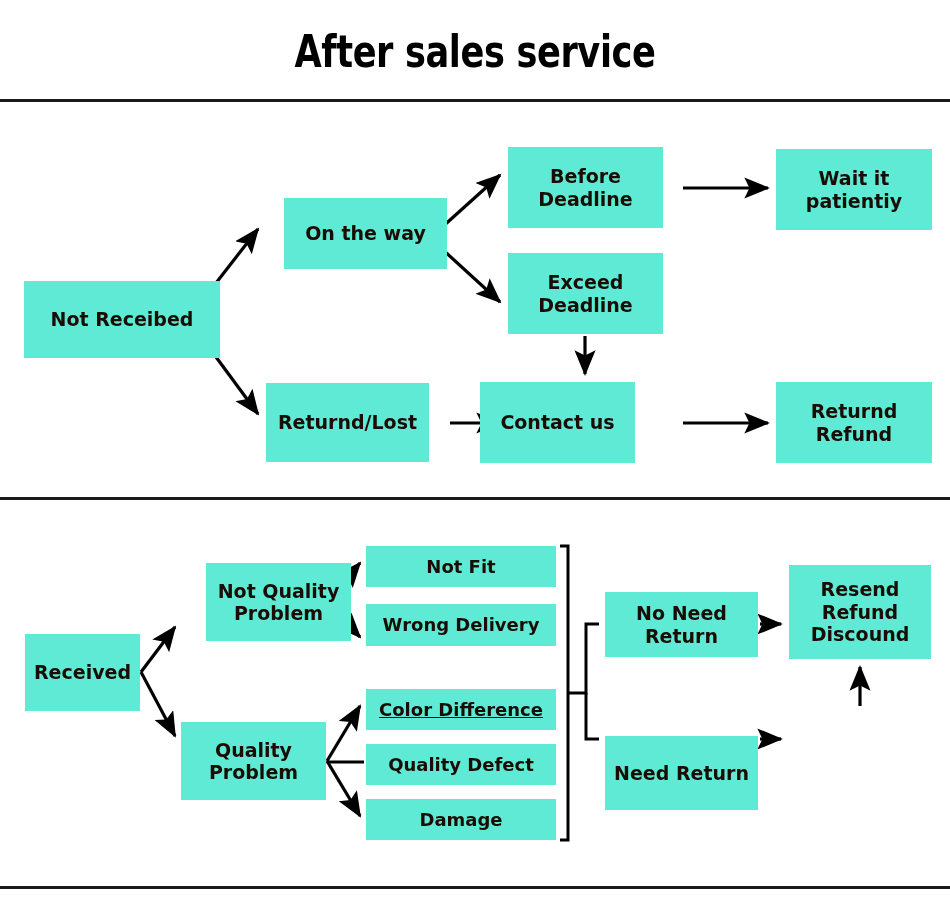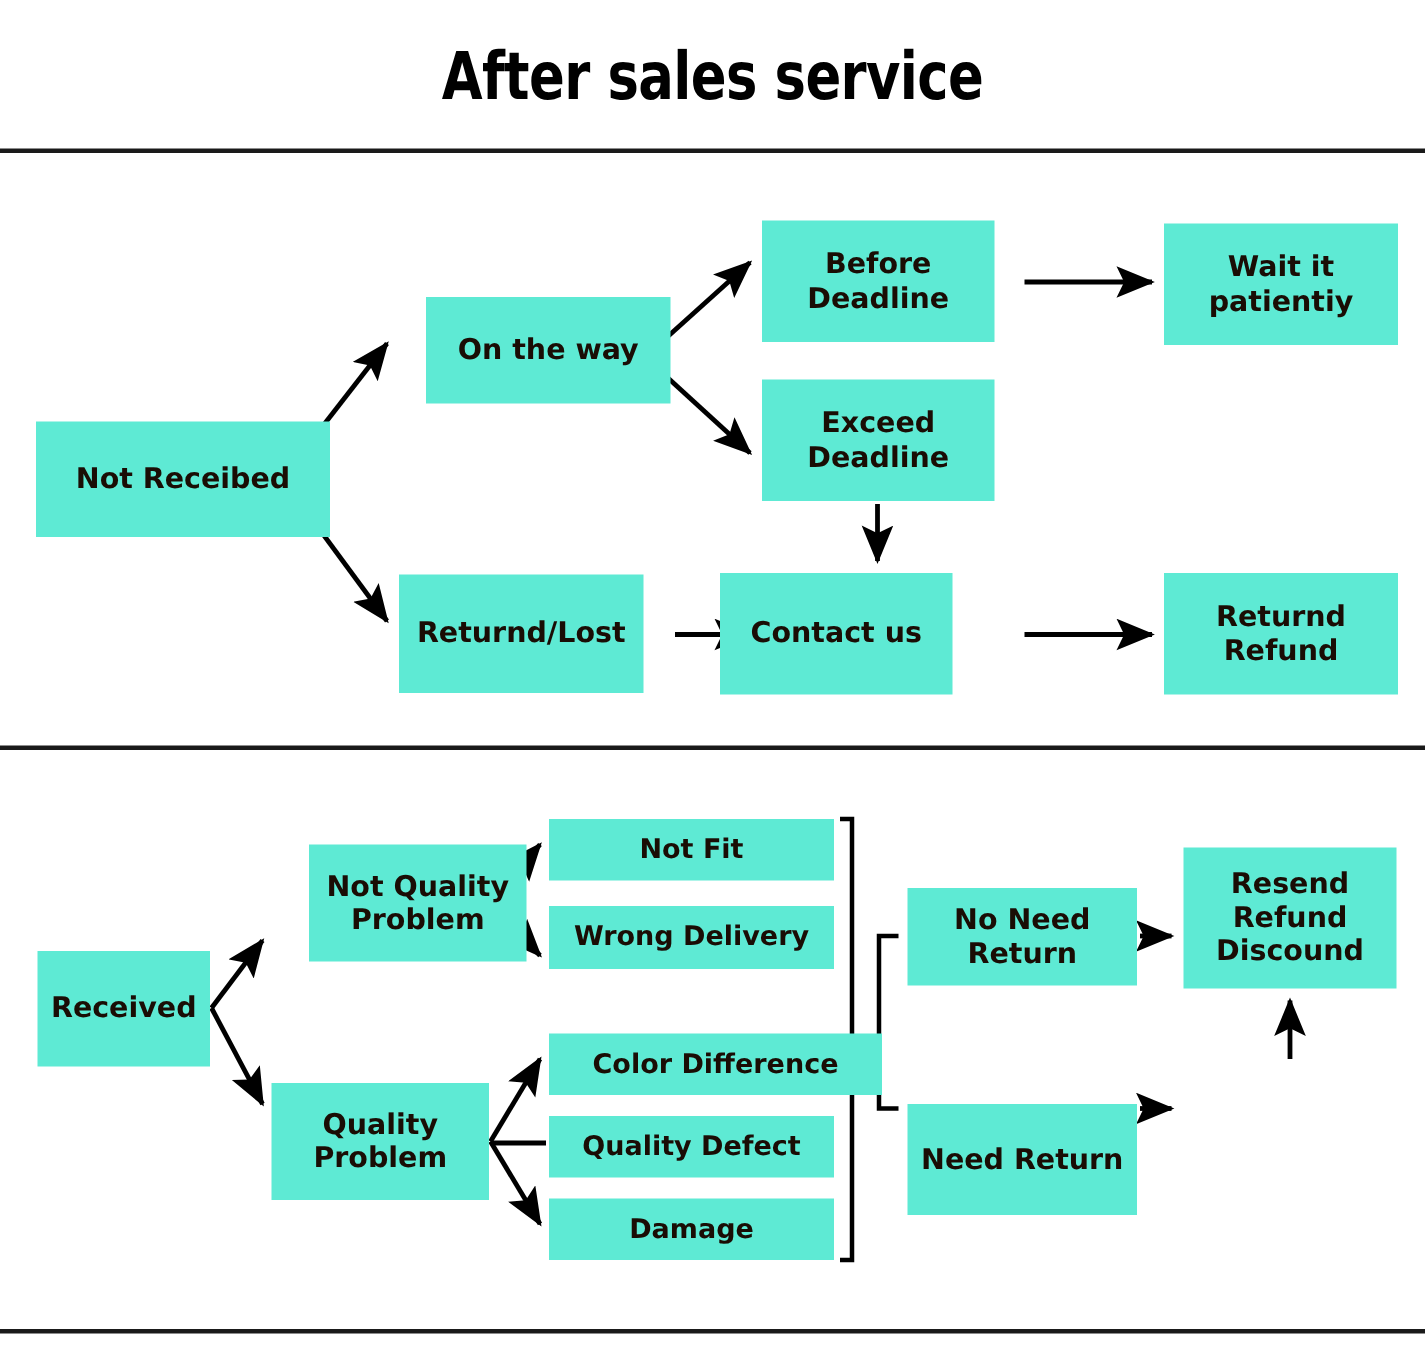--- a/index.html
+++ b/index.html
@@ -143,21 +143,21 @@
   <div class="node-box sz-lg" style="left:181px; top:563px; width:145px; height:78px;margin-left:25px;">Not Quality
 Problem</div>
 
   <div class="node-box sz-lg" style="left:181px; top:722px; width:145px; height:78px;">Quality
 Problem</div>
 
   <div class="node-box sz-md" style="left:366px; top:546px; width:190px; height:41px;">Not Fit</div>
 
   <div class="node-box sz-md" style="left:366px; top:604px; width:190px; height:42px;">Wrong Delivery</div>
 
-  <div class="node-box sz-md" style="left:366px; top:689px; width:222px; height:41px;">Color Difference</div>
+  <div class="node-box sz-md" style="left:366px; top:689px; width:190px; height:41px;text-decoration:underline;">Color Difference</div>
 
   <div class="node-box sz-md" style="left:366px; top:744px; width:190px; height:41px;">Quality Defect</div>
 
   <div class="node-box sz-md" style="left:366px; top:799px; width:190px; height:41px;">Damage</div>
 
   <div class="node-box sz-lg" style="left:605px; top:592px; width:153px; height:65px;">No Need
 Return</div>
 
   <div class="node-box sz-lg" style="left:605px; top:736px; width:153px; height:74px;text-align:right;">Need Return</div>
 

